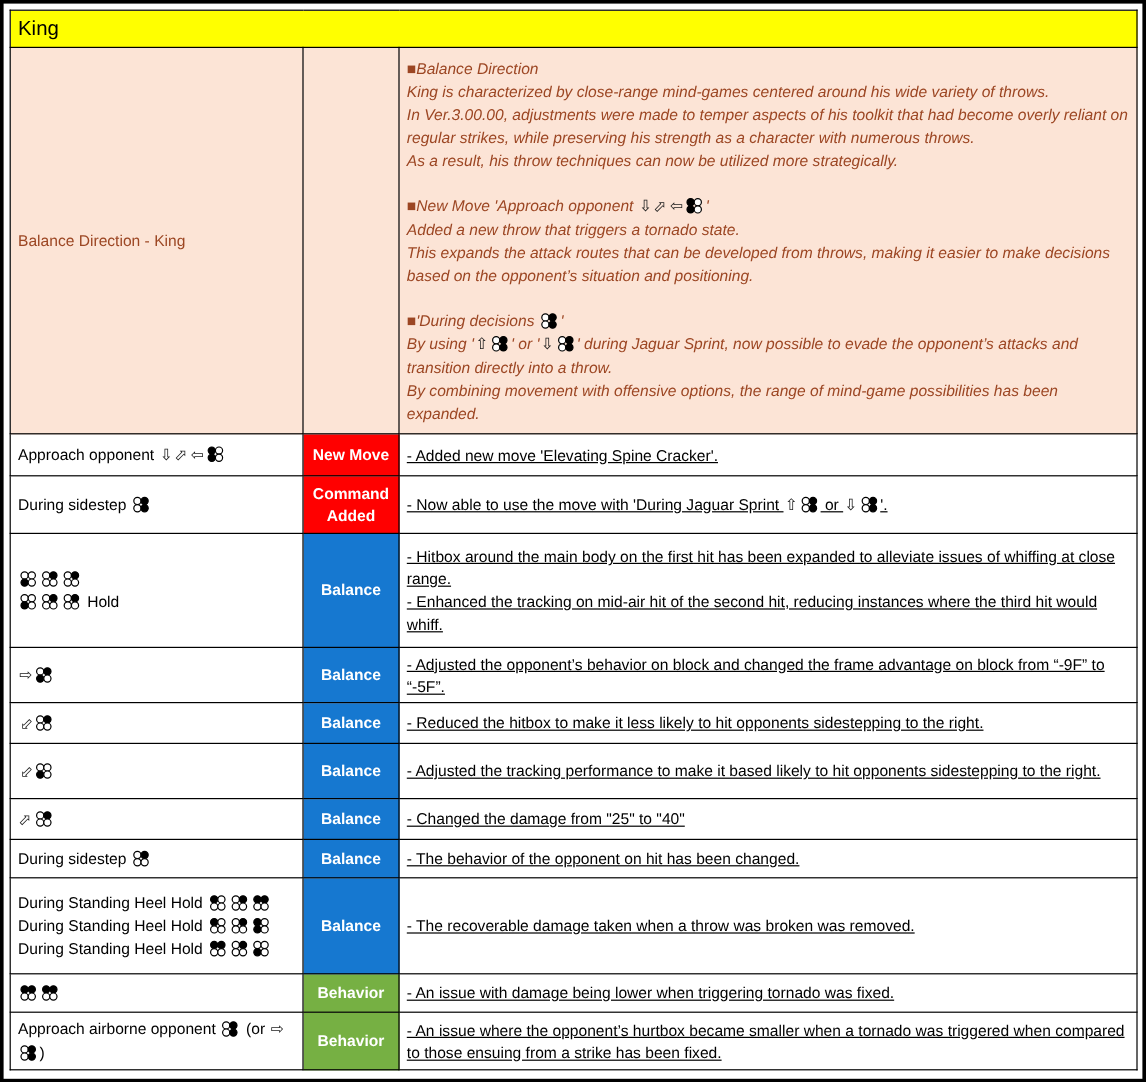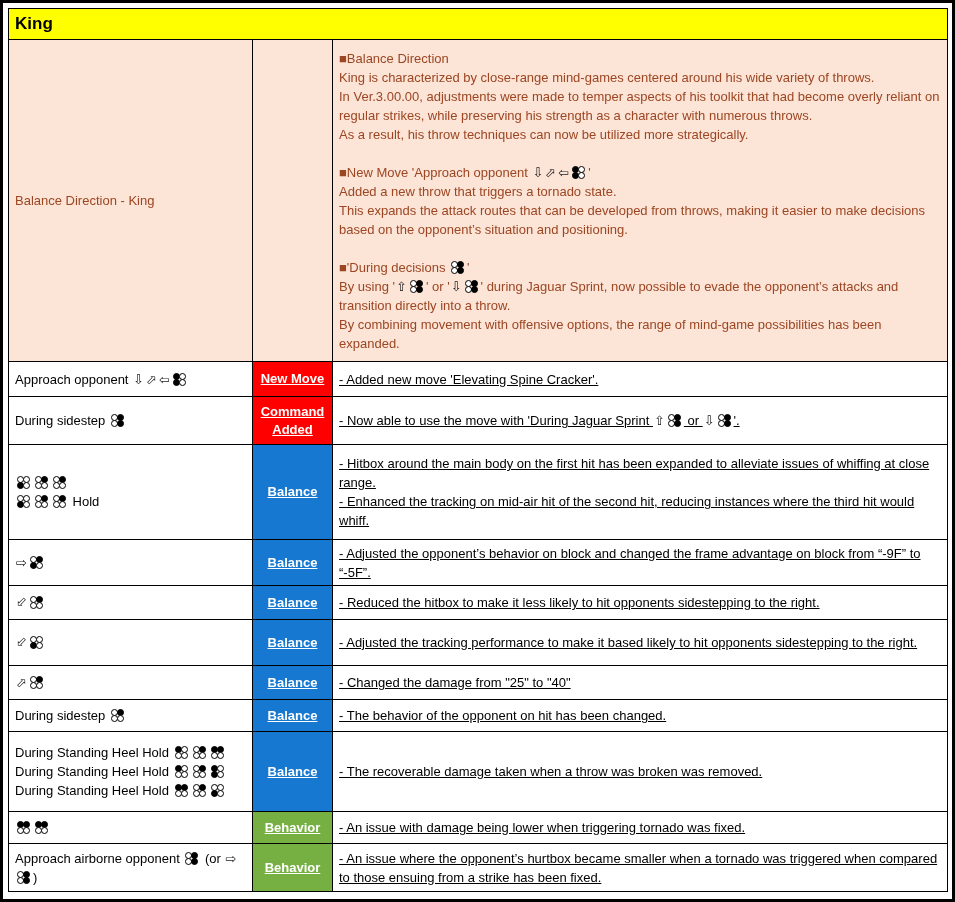--- a/index.html
+++ b/index.html
@@ -15,38 +15,38 @@
   table.patch{
     position:absolute;left:8px;top:8px;
     width:939px;border-collapse:collapse;table-layout:fixed;
   }
   table.patch td{border:1px solid #000;padding:2px 6px;vertical-align:middle;}
   .col-cmd{width:244px;}
   .col-badge{width:80px;}
   .col-desc{width:615px;}
   td.title-cell{
     background:var(--title_bg,#ffff00);
-    font-size:17px;font-weight:bold;height:26px;padding:2px 6px;
+    font-size:17px;font-weight:normal;height:26px;padding:2px 6px;
   }
   td.section-label,td.section-spacer{
     background:var(--section_bg,#fce4d6);
     color:var(--section_text,#9c4623);
   }
   td.section-body{
     background:var(--section_bg,#fce4d6);
     color:var(--section_text,#9c4623);
-    vertical-align:top;padding:5px 8px;
+    vertical-align:top;padding:5px 8px;font-style:italic;
   }
   .para{line-height:19px;}
   .blank-line{height:19px;}
   td.cmd-cell{padding:2px 4px;}
   .cmd-line{line-height:19px;white-space:normal;}
   td.badge-cell{padding:2px 3px;text-align:center;}
   .badge{
-    display:block;color:#fff;font-weight:bold;line-height:18px;text-decoration:underline;
+    display:block;color:#fff;font-weight:bold;line-height:18px;
   }
   td.badge-new{background:var(--new_move,#ff0000);}
   td.badge-balance{background:var(--balance,#1678d0);margin-top:32px;}
   td.badge-behavior{background:var(--behavior,#76b043);}
   td.desc-cell{padding:2px 7px;text-decoration:underline;}
   .desc-line{line-height:19px;}
   
   .arrow{
     font-family:"DejaVu Sans",sans-serif;
     color:#1a1a1a;padding:0 1px;display:inline-block;

